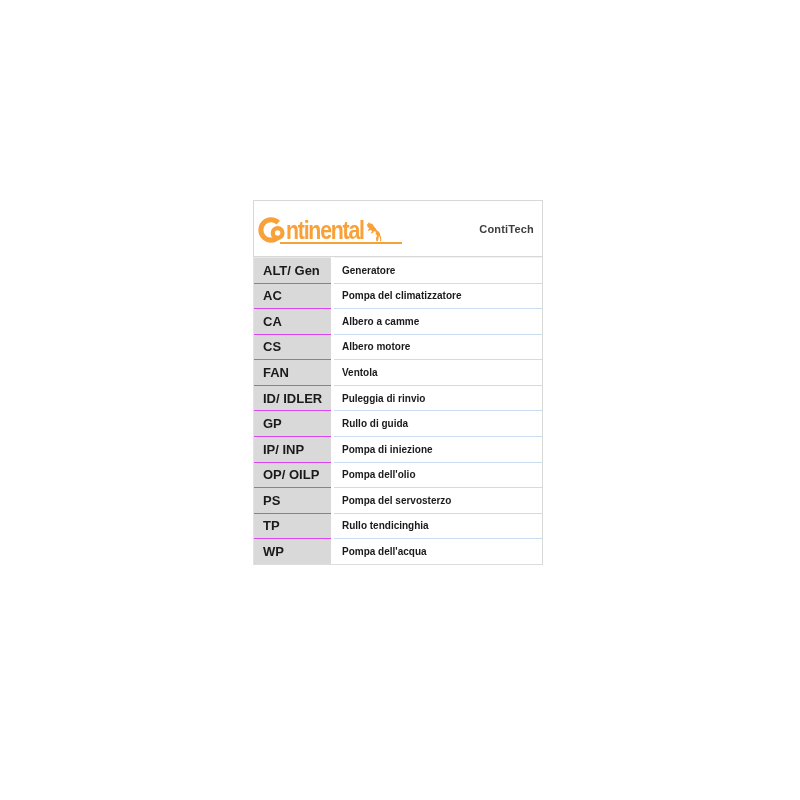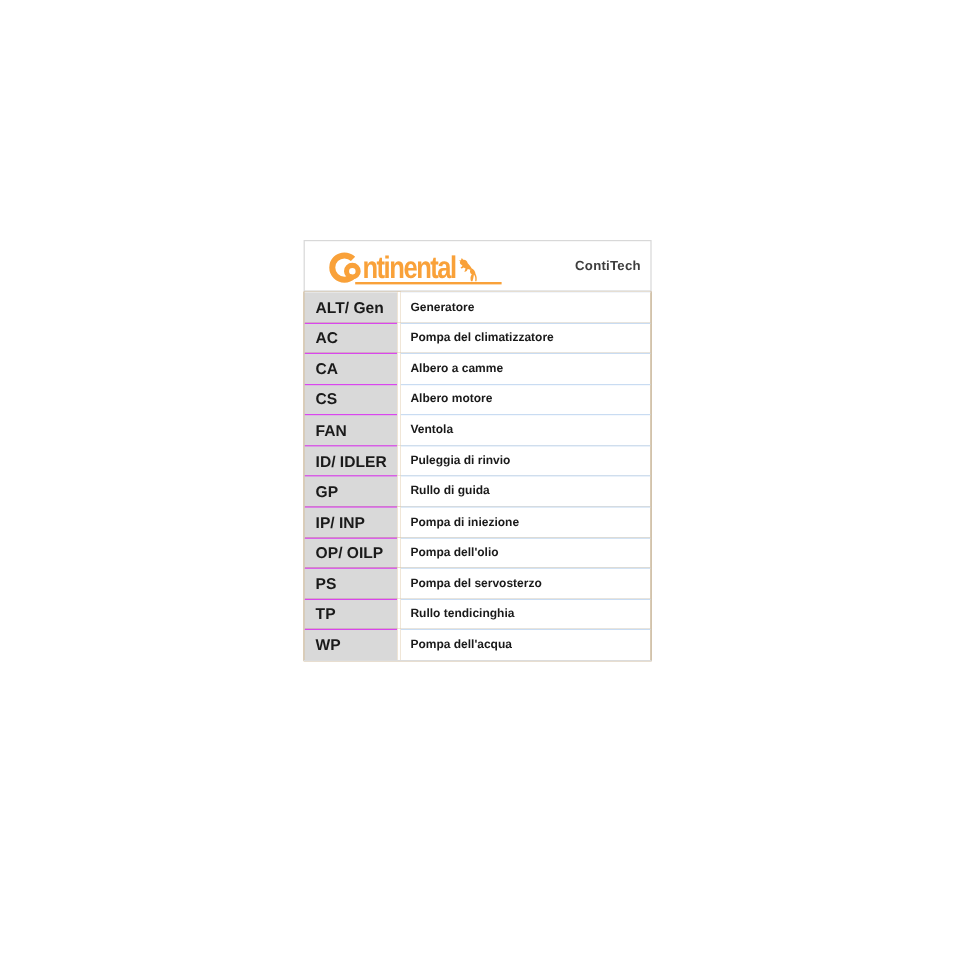--- a/index.html
+++ b/index.html
@@ -17,27 +17,27 @@
   }
   .panel {
     position: absolute;
     left: 253px;
     top: 200px;
     width: 290px;
   }
   
   .brand-bar {
     box-sizing: border-box;
-    height: 43px;
+    height: 57px;
     border: 1px solid #d8d8d8;
     background: #ffffff;
     display: flex;
     align-items: center;
     justify-content: space-between;
-    padding: 0 8px 0 20px;
+    padding: 0 8px 0 4px;
   }
   .logo {
     position: relative;
     display: flex;
     align-items: flex-end;
     height: 34px;
   }
   .logo-mark {
     display: block;
     margin-bottom: 2px;
@@ -75,21 +75,21 @@
     color: #3d3d3d;
     align-self: center;
     text-align: right;
   }
   
   .legend-body {
     box-sizing: border-box;
     border-left: 1px solid #e2e2e2;
     border-right: 1px solid #d8d8d8;
     border-bottom: 1px solid #dcdcdc;
-    background: #a16207;
+    background: #bef264;
   }
   .legend-row {
     display: flex;
     height: 25.57px;
   }
   .abbr-cell {
     box-sizing: border-box;
     width: 77px;
     background: #d9d9d9;
     border-top: 1px solid #d946ef;

